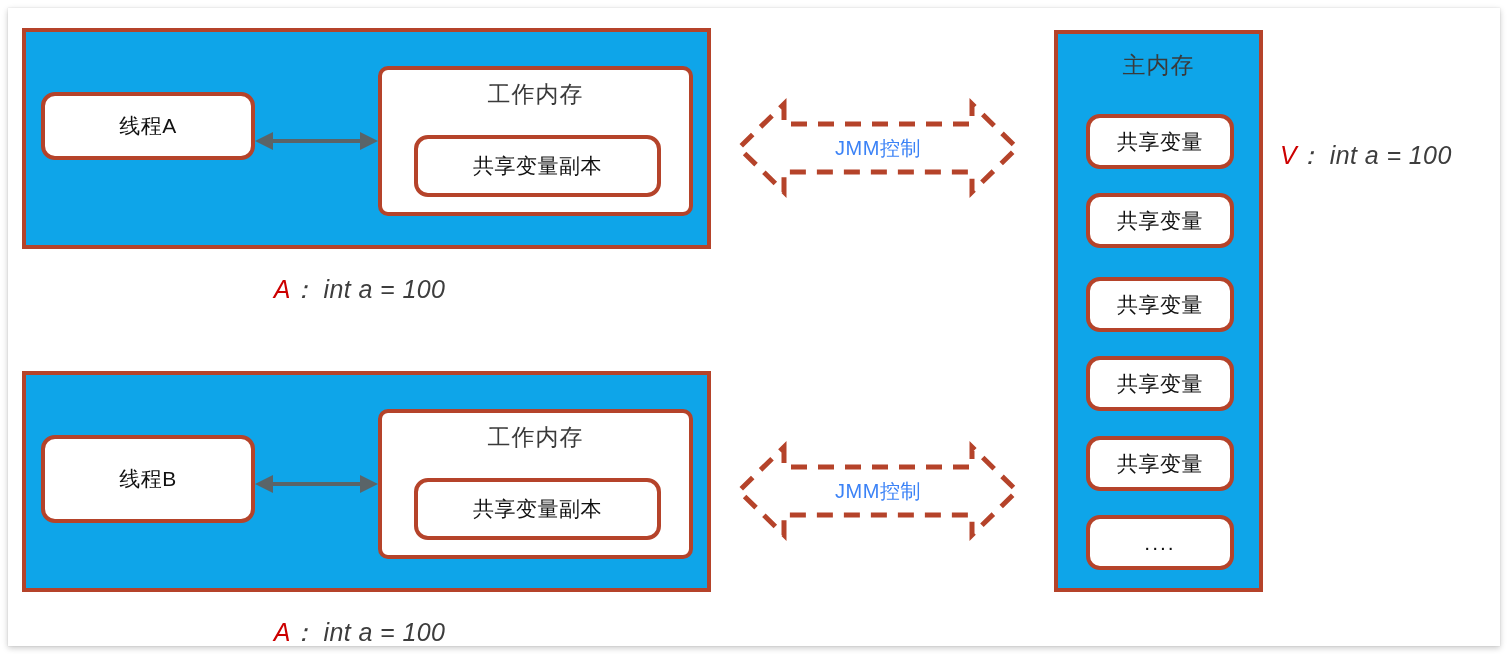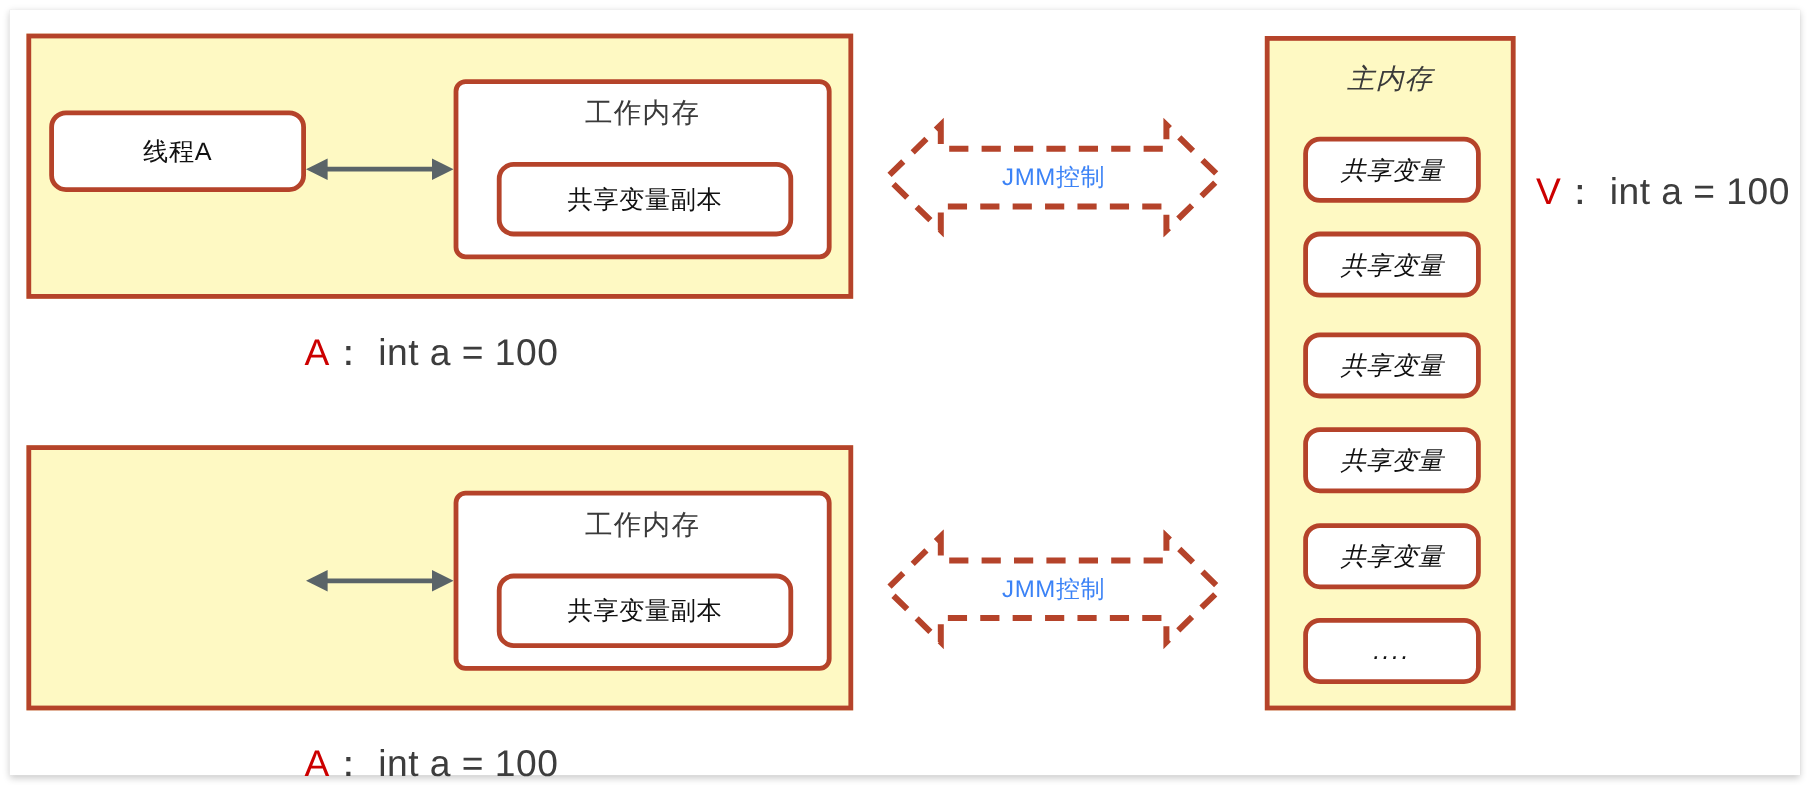--- a/index.html
+++ b/index.html
@@ -22,23 +22,22 @@
     height: 638px;
     background: #ffffff;
     box-shadow: 0 2px 6px rgba(0,0,0,0.22), 0 0 1px rgba(0,0,0,0.18);
   }
 
   
   .abs { position: absolute; }
 
   .frame {
     border: 4px solid var(--brick, #b5432a);
-    background: #fef9c3;
+    background: #0ea5e9;
     box-sizing: border-box;
-    font-style: italic;
   }
 
   .rrect {
     border: 4px solid var(--brick, #b5432a);
     border-radius: 14px;
     background: #ffffff;
     box-sizing: border-box;
     display: flex;
     align-items: center;
     justify-content: center;
@@ -64,24 +63,25 @@
     color: #111111;
     font-size: 21px;
     letter-spacing: 2px;
   }
 
   
   .dbl-arrow { pointer-events: none; }
 
   
   .caption {
-    font-size: 31px;
+    font-size: 25px;
     color: #3d3d3d;
     white-space: nowrap;
     letter-spacing: 0.4px;
+    font-style: italic;
   }
   .caption .var { color: #cc0000; font-weight: 400; }
 
   
   .jmm-wrap { }
   .jmm-text {
     position: absolute;
     left: 0; right: 0;
     top: 50%;
     transform: translateY(-50%);
@@ -116,20 +116,23 @@
     </div>
   </div>
 
   <div class="abs caption" style="left:0; top:265px; width:703px; text-align:center;">
     <span class="var">A</span><span>：</span>
     <span>int a = 100</span>
   </div>
 
   <div class="abs frame" style="left:14px; top:363px; width:689px; height:221px;"></div>
 
+  <div class="abs rrect" style="left:33px; top:427px; width:214px; height:88px;">
+    <span class="cn-label">线程B</span>
+  </div>
 
   <svg class="abs dbl-arrow" style="left:247px; top:458px;" width="123" height="36" viewBox="0 0 123 36">
     <line x1="14" y1="18" x2="109" y2="18" stroke="#5a6468" stroke-width="4"></line>
     <polygon points="0,18 18,9 18,27" fill="#5a6468"></polygon>
     <polygon points="123,18 105,9 105,27" fill="#5a6468"></polygon>
   </svg>
 
   <div class="abs rrect rrect-lg" style="left:370px; top:401px; width:315px; height:150px; display:block;">
     <div class="abs cn-title" style="left:0; right:0; top:9px; text-align:center;">工作内存</div>
     <div class="abs rrect" style="left:32px; top:65px; width:247px; height:62px;">

